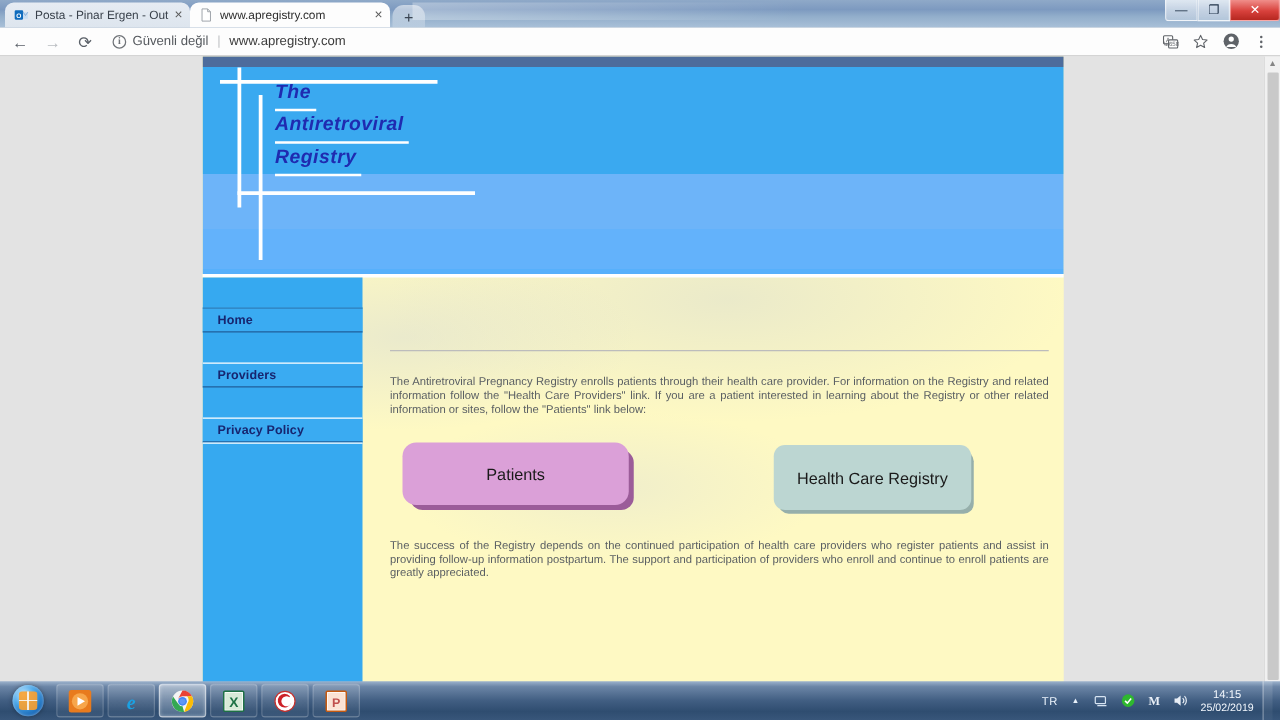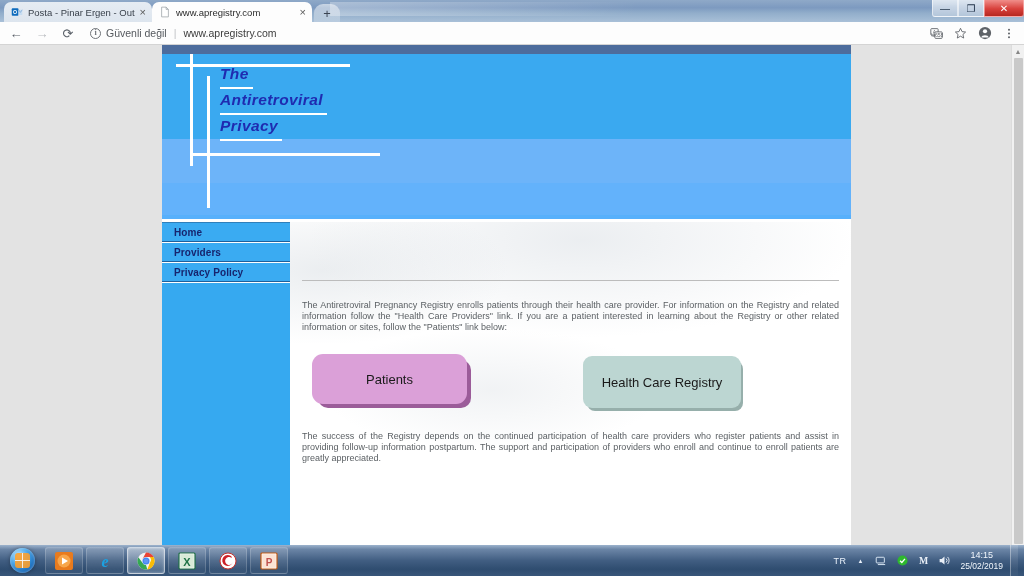--- a/index.html
+++ b/index.html
@@ -127,21 +127,21 @@
     flex: 1;
     background: #e3e3e3;
     position: relative;
     overflow: hidden;
     display: flex;
   }
   .page {
     position: absolute;
     left: 162px; top: 0;
     width: 689px; height: 100%;
-    background: #ffffff;
+    background: #fef9c3;
     overflow: hidden;
   }
   
   .page::before{
     content:"";
     position:absolute; left:0; top:165px; width:689px; height:320px;
     background:
       radial-gradient(ellipse 300px 120px at 160px 60px, rgba(205,212,218,.40) 0%, rgba(205,212,218,0) 62%),
       radial-gradient(ellipse 420px 150px at 420px 30px, rgba(198,206,214,.35) 0%, rgba(198,206,214,0) 65%),
       radial-gradient(ellipse 250px 90px at 330px 180px, rgba(208,214,220,.30) 0%, rgba(208,214,220,0) 68%);
@@ -200,29 +200,31 @@
     height: 20px;
     display: flex; align-items: center;
     padding-left: 12px;
     font-size: 10px;
     font-weight: bold;
     color: #17256f;
     border-top: 1px solid #ffffff;
     border-bottom: 1px solid #1f5f9b;
     background: #3aabf2;
     letter-spacing: .1px;
+    margin-top: 24px;
   }
   .nav-item:first-child { border-top: 1px solid #2f7fba; }
   .nav-spacer { border-top: 1px solid #ffffff; }
 
   .main {
     flex: 1;
     background: transparent;
     padding: 0 12px 0 12px;
     position: relative;
+    margin-left: 10px;
   }
   .hr {
     height: 1px;
     background: #bcbcbc;
     margin: 58px 0 0 0;
   }
   .para {
     font-size: 9px;
     line-height: 10.8px;
     color: #5a5f63;
@@ -240,21 +242,21 @@
   }
   .btn {
     position: relative;
     display: flex; align-items: center; justify-content: center;
     font-size: 13px;
     color: #1a1a1a;
     border-radius: 10px;
     white-space: nowrap;
   }
   .btn-patients {
-    width: 155px; height: 50px;
+    width: 181px; height: 50px;
     background: #dba0d8;
     margin-left: 10px;
     margin-top: 4px;
     box-shadow: 5px 5px 0 -1px #9b5c99;
     border-radius: 11px;
   }
   .btn-hcp {
     width: 158px; height: 52px;
     background: #bcd6d2;
     margin-left: 116px;
@@ -424,21 +426,21 @@
 
       <div class="banner">
         <div class="bl h1"></div>
         <div class="bl v1"></div>
         <div class="bl v2"></div>
         <div class="bl h2"></div>
 
         <div class="banner-title">
           <span class="bt-row"><div>The</div></span>
           <span class="bt-row"><div>Antiretroviral</div></span>
-          <span class="bt-row"><div>Privacy</div></span>
+          <span class="bt-row"><div>Registry</div></span>
         </div>
       </div>
 
       <div class="content-wrap">
 
         <div class="sidebar">
           <div class="nav-item">
             <span>Home</span>
           </div>
           <div class="nav-item">

